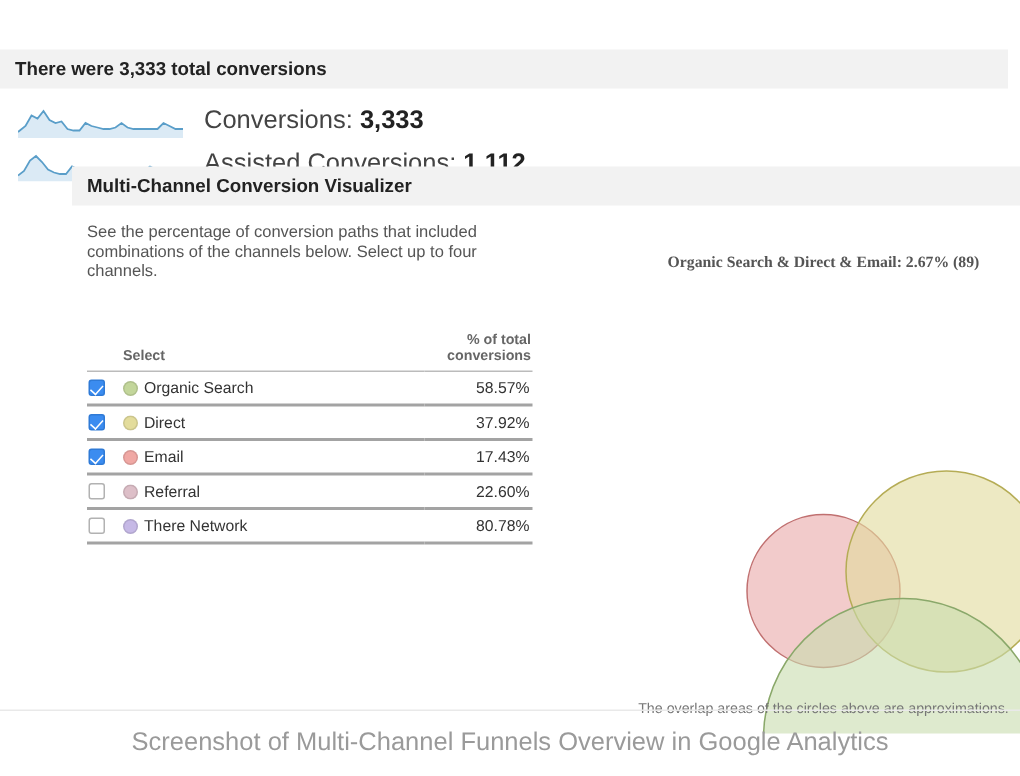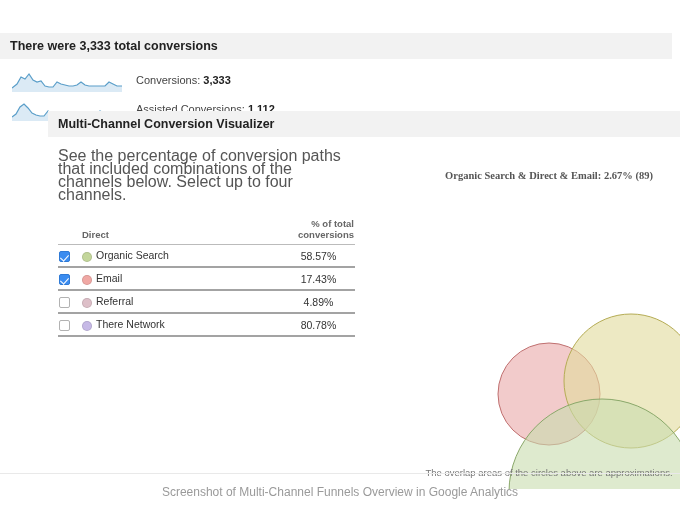--- a/index.html
+++ b/index.html
@@ -45,21 +45,21 @@
     height: 26px;
     margin-bottom: 3px;
   }
   .sparkline {
     width: 110px;
     height: 24px;
     margin-left: 12px;
     flex: none;
   }
   .metric-label {
-    font-size: 11px;
+    font-size: 17px;
     color: #444;
     margin-left: 14px;
     white-space: nowrap;
     text-align: right;
   }
   .metric-label b {
     color: #222;
     font-weight: bold;
   }
 
@@ -77,25 +77,25 @@
   }
 
   
   #left-col {
     position: absolute;
     left: 10px;
     top: 12px;
     width: 300px;
   }
   #visualizer-desc {
-    font-size: 16px;
+    font-size: 11px;
     line-height: 13px;
     color: #555;
     width: 290px;
-    margin-bottom: 16px;
+    margin-bottom: 32px;
   }
 
   
   #channel-table {
     width: 297px;
     border-collapse: collapse;
     font-size: 10.5px;
   }
   #channel-table th {
     font-weight: bold;
@@ -111,21 +111,21 @@
   #channel-table th.th-pct { text-align: right; width: 70px; }
 
   #channel-table td {
     border-bottom: 2px solid #a3a3a3;
     height: 19px;
     color: #333;
     font-size: 10.5px;
   }
   #channel-table td.td-check { width: 18px; text-align: left; padding-left: 1px; }
   #channel-table td.td-channel { text-align: left; padding-left: 4px; white-space: nowrap; }
-  #channel-table td.td-pct { text-align: center; padding-right: 2px; color: #333; }
+  #channel-table td.td-pct { text-align: right; padding-right: 2px; color: #333; }
 
   .cbox {
     display: inline-block;
     width: 11px;
     height: 11px;
     box-sizing: border-box;
     border: 1px solid #b2b2b2;
     border-radius: 2px;
     background: #fff;
     vertical-align: middle;
@@ -199,21 +199,21 @@
     width: 680px;
     height: 1px;
     background: #e9e9e9;
   }
   #caption {
     position: absolute;
     left: 0;
     top: 485px;
     width: 680px;
     text-align: center;
-    font-size: 12px;
+    font-size: 17px;
     color: #9a9a9a;
   }
 </style>
 </head>
 <body>
 
 <div id="summary-panel">
   <div class="panel-header">There were 3,333 total conversions</div>
 
   <div id="summary-metrics">
@@ -246,51 +246,60 @@
 
   <div id="visualizer-body">
 
     <div id="left-col">
       <div id="visualizer-desc">See the percentage of conversion paths that included combinations of the channels below. Select up to four channels.</div>
 
       <table id="channel-table">
         <thead>
           <tr>
             <th class="th-check"></th>
-            <th class="th-channel">Direct</th>
+            <th class="th-channel">Select</th>
             <th class="th-pct">% of total conversions</th>
           </tr>
         </thead>
         <tbody>
           <tr>
             <td class="td-check">
               <span class="cbox checked"></span>
             </td>
             <td class="td-channel">
               <span class="swatch" style="background:#c3d69b"></span><span>Organic Search</span>
             </td>
             <td class="td-pct">58.57%</td>
           </tr>
           <tr>
             <td class="td-check">
               <span class="cbox checked"></span>
             </td>
             <td class="td-channel">
+              <span class="swatch" style="background:#e3dc9c"></span><span>Direct</span>
+            </td>
+            <td class="td-pct">37.92%</td>
+          </tr>
+          <tr>
+            <td class="td-check">
+              <span class="cbox checked"></span>
+            </td>
+            <td class="td-channel">
               <span class="swatch" style="background:#f0a8a4"></span><span>Email</span>
             </td>
             <td class="td-pct">17.43%</td>
           </tr>
           <tr>
             <td class="td-check">
               <span class="cbox"></span>
             </td>
             <td class="td-channel">
               <span class="swatch" style="background:#ddbfc8"></span><span>Referral</span>
             </td>
-            <td class="td-pct">4.89%</td>
+            <td class="td-pct">22.60%</td>
           </tr>
           <tr>
             <td class="td-check">
               <span class="cbox"></span>
             </td>
             <td class="td-channel">
               <span class="swatch" style="background:#c6b9e6"></span><span>There Network</span>
             </td>
             <td class="td-pct">80.78%</td>
           </tr>

